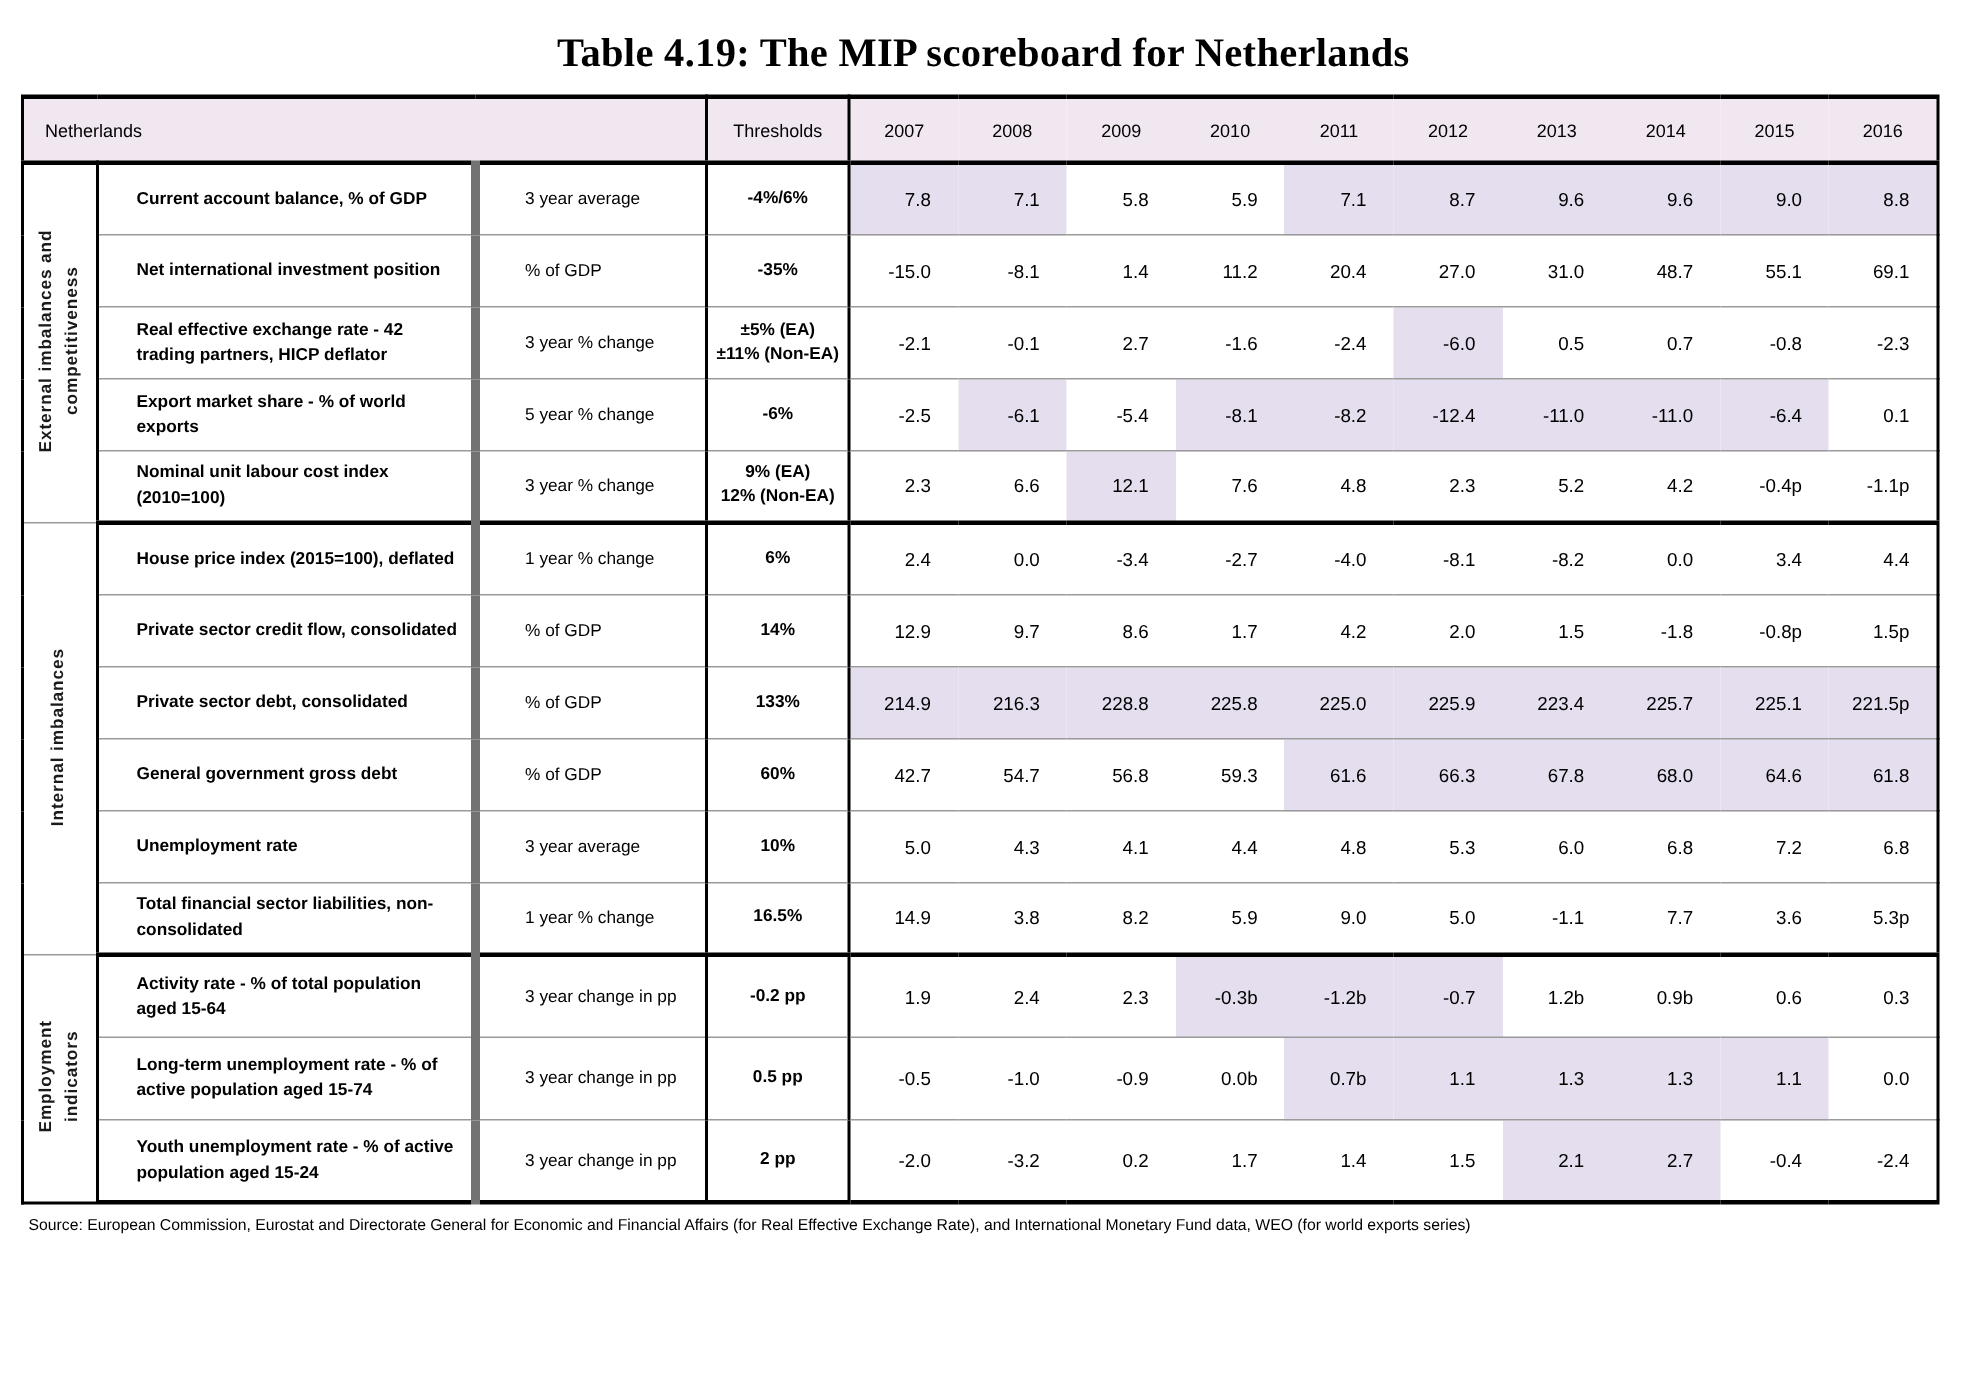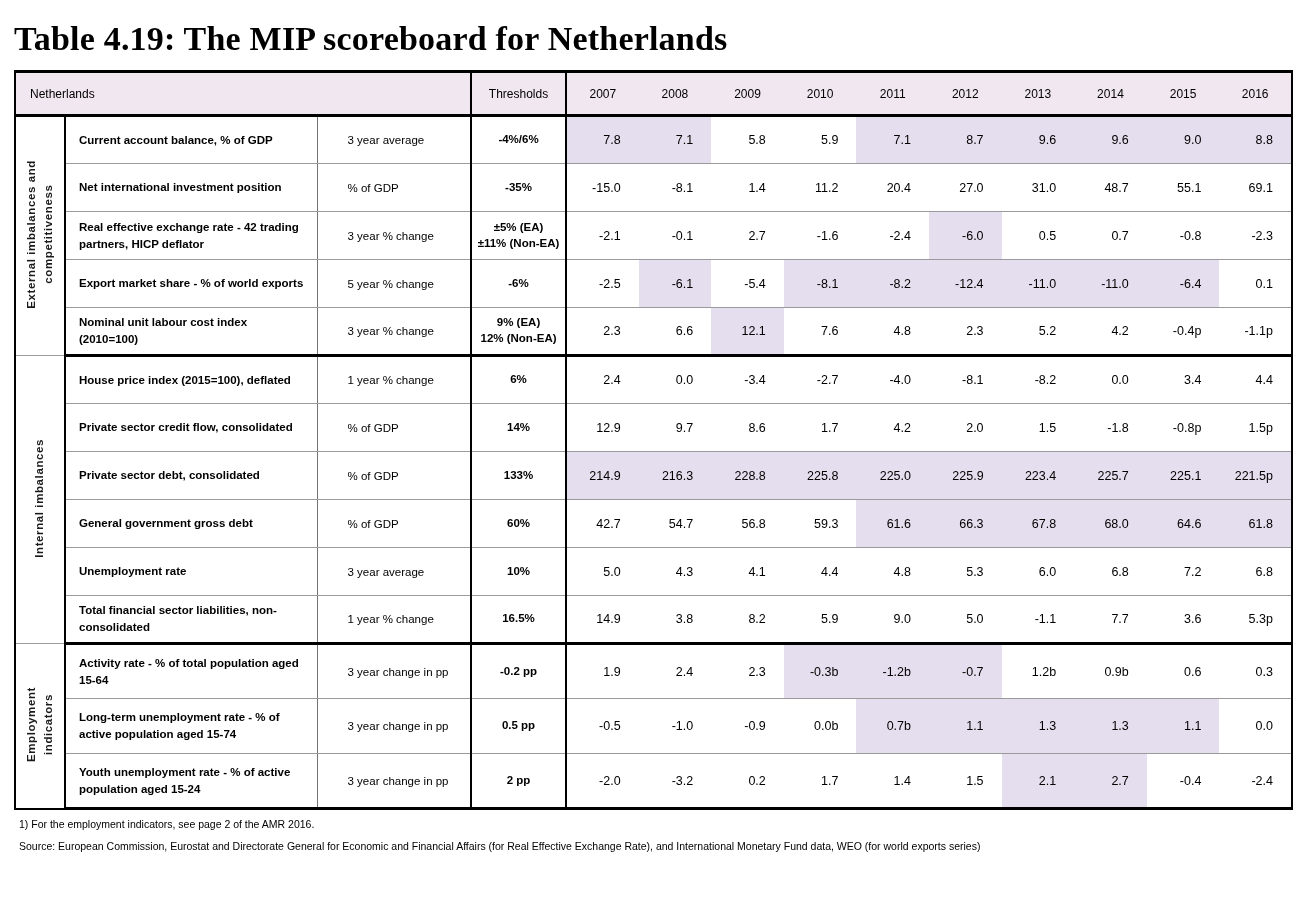--- a/index.html
+++ b/index.html
@@ -14,23 +14,24 @@
     width:1311px;height:919px;
     background:#ffffff;
     font-family:"Liberation Sans","DejaVu Sans",sans-serif;
     color:#000;
     overflow:hidden;
   }
   .page{padding:14px 14px 0 14px;}
   .page-title{
     font-family:"Liberation Serif","DejaVu Serif",serif;
     font-weight:bold;
-    font-size:34px;
+    font-size:27px;
     margin:6px 0 12px 0;
     letter-spacing:0.2px;
+    text-align:center;
   }
   table.mip{
     border-collapse:collapse;
     table-layout:fixed;
     width:1277px;
     border:2px solid var(--border-dark);
     border-top-width:3px;
   }
   col.c-group{width:50px;}
   col.c-ind{width:252px;}
@@ -71,25 +72,25 @@
     transform:rotate(180deg);
     font-weight:bold;
     font-size:11.5px;
     letter-spacing:0.6px;
     line-height:1.5;
     white-space:pre-line;
     color:#1a1a1a;
     text-align:center;
   }
   td.indicator-cell{
-    border-right:1px solid #737373;
+    border-right:6px solid #737373;
     font-weight:bold;
     font-size:11.5px;
     text-align:left;
-    padding:4px 8px 4px 13px;
+    padding:4px 8px 4px 25px;
     line-height:1.45;
   }
   td.unit-cell{
     border-right:2px solid var(--border-dark);
     font-size:11.5px;
     text-align:left;
     padding-left:30px;
   }
   td.threshold-cell{
     border-right:2px solid var(--border-dark);
@@ -367,16 +368,15 @@
           <td class="value-cell">1.5</td>
           <td class="value-cell hl">2.1</td>
           <td class="value-cell hl">2.7</td>
           <td class="value-cell">-0.4</td>
           <td class="value-cell">-2.4</td>
         </tr>
       </tbody>
   </table>
 
   <div class="footnotes">
-    <p>1) For the employment indicators, see page 2 of the AMR 2016.</p>
     <p>Source: European Commission, Eurostat and Directorate General for Economic and Financial Affairs (for Real Effective Exchange Rate), and International Monetary Fund data, WEO (for world exports series)</p>
   </div>
 </div>
 
 </body></html>

